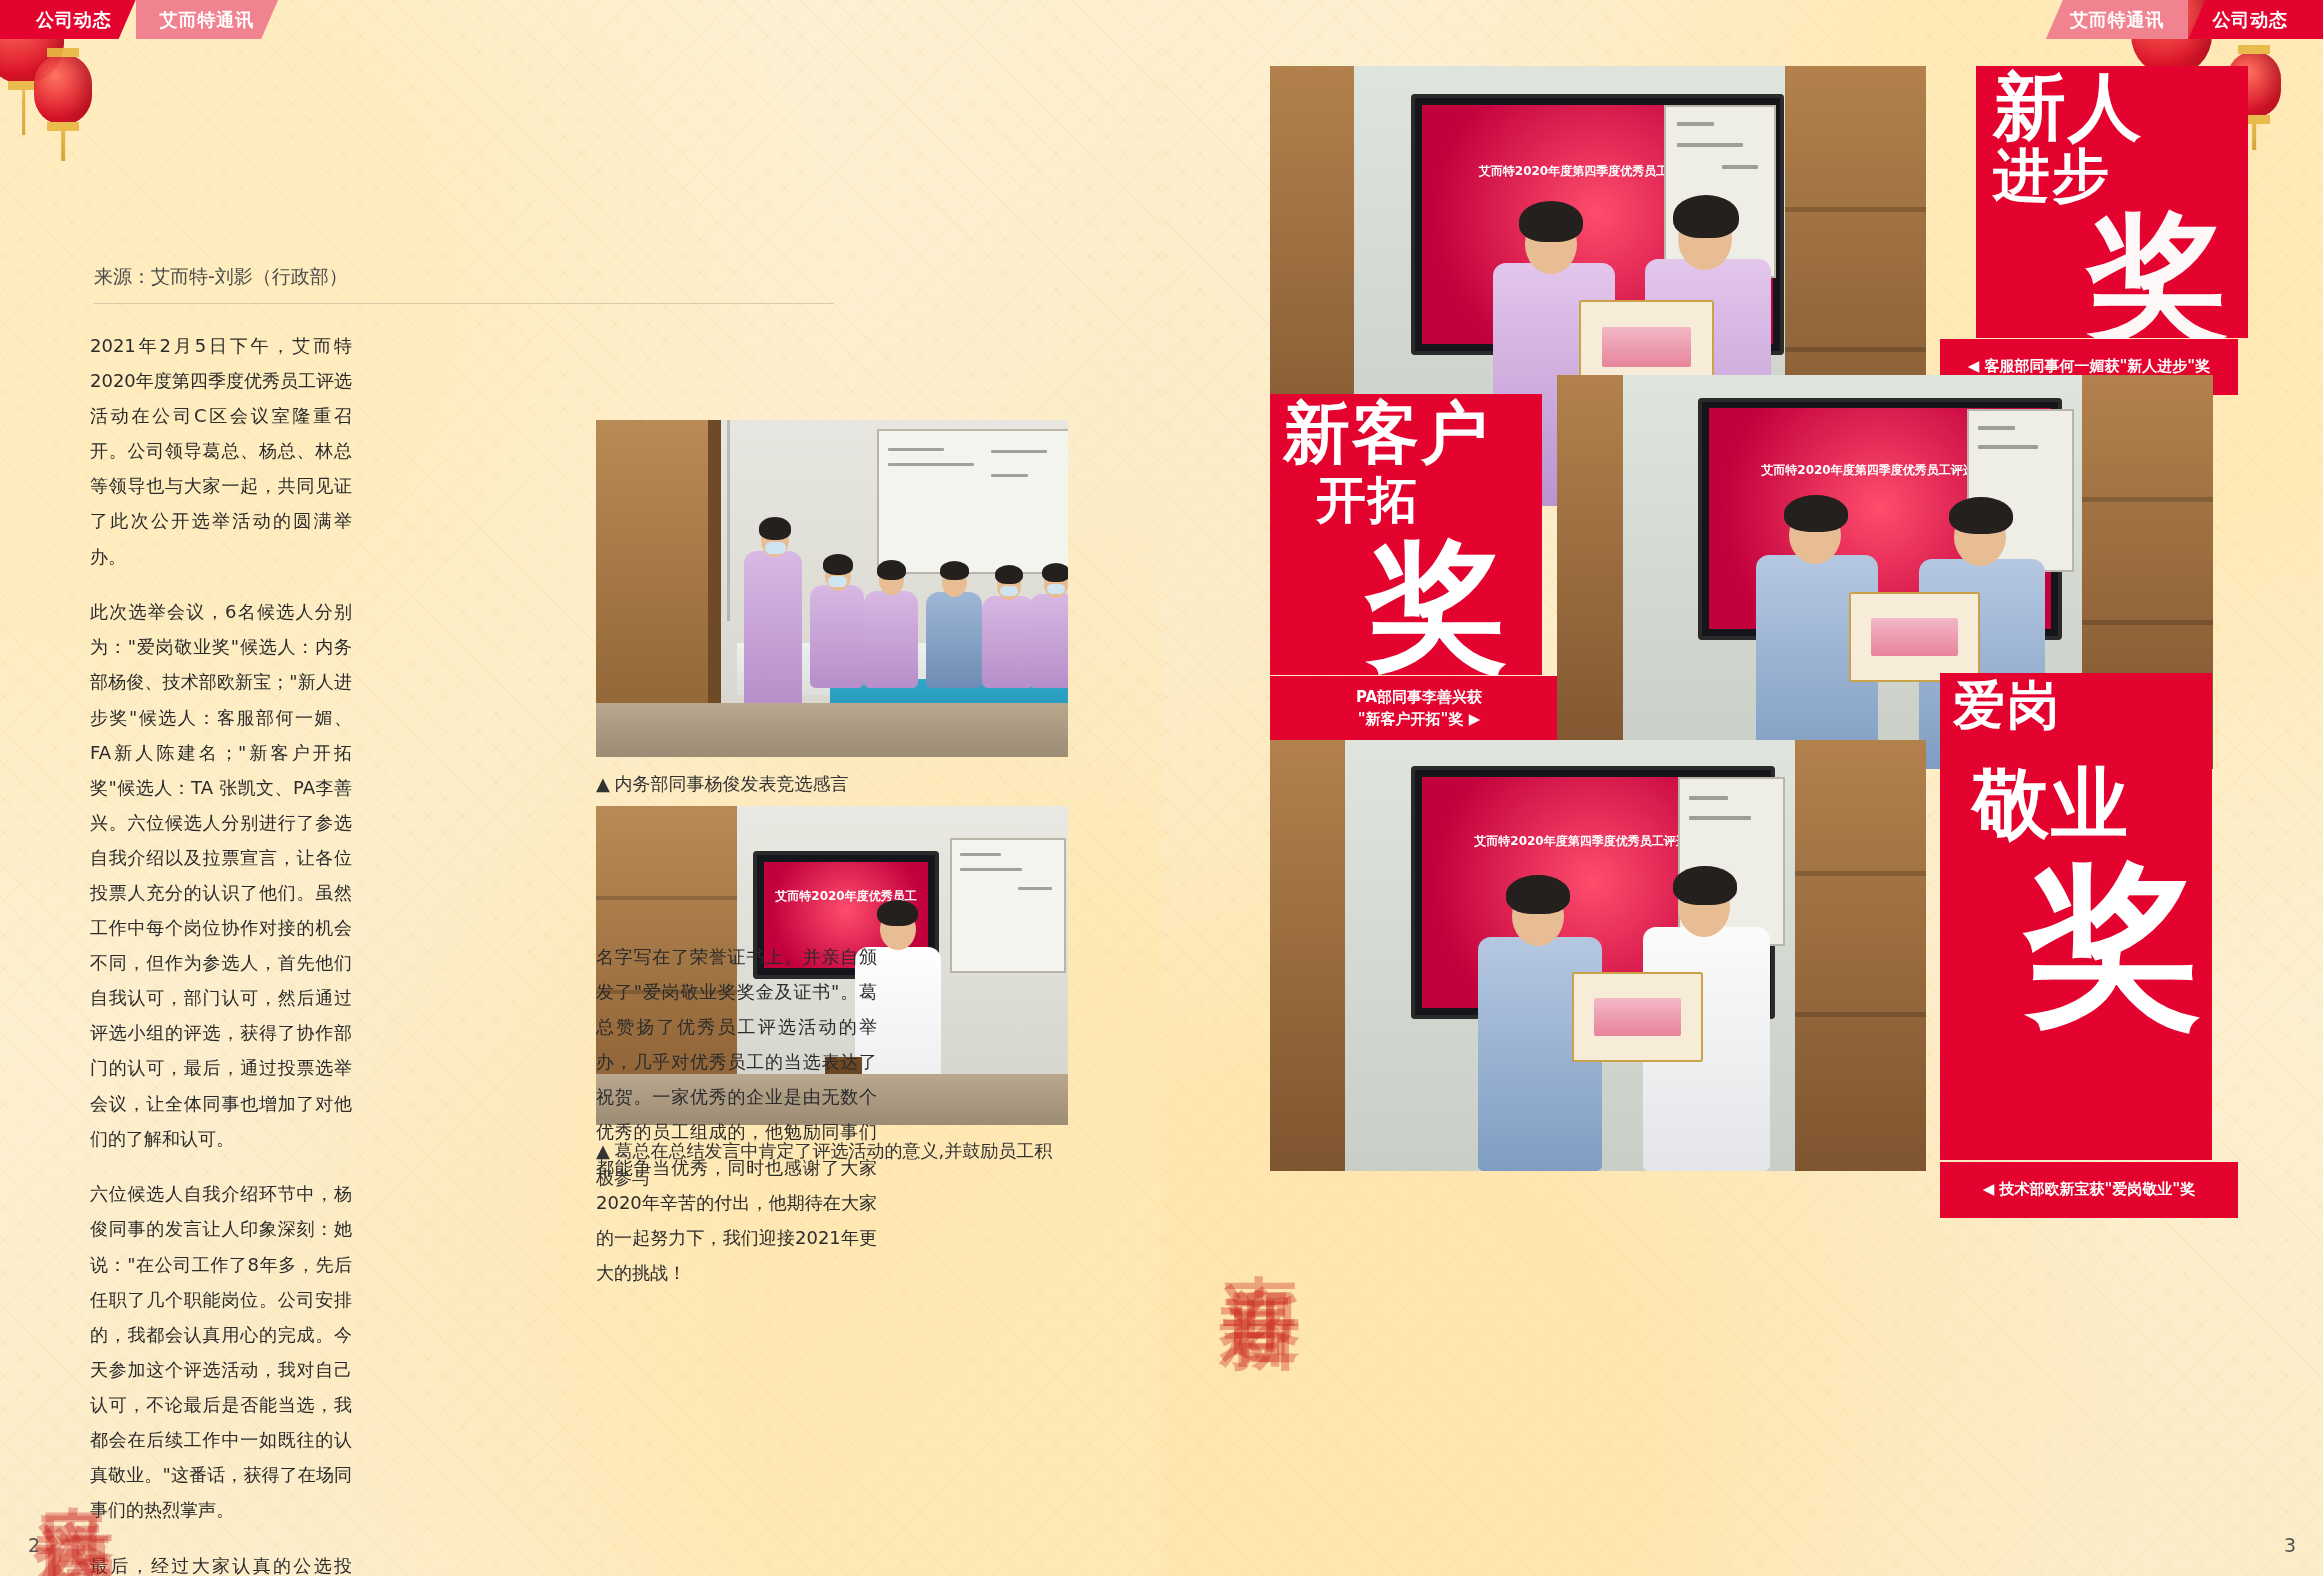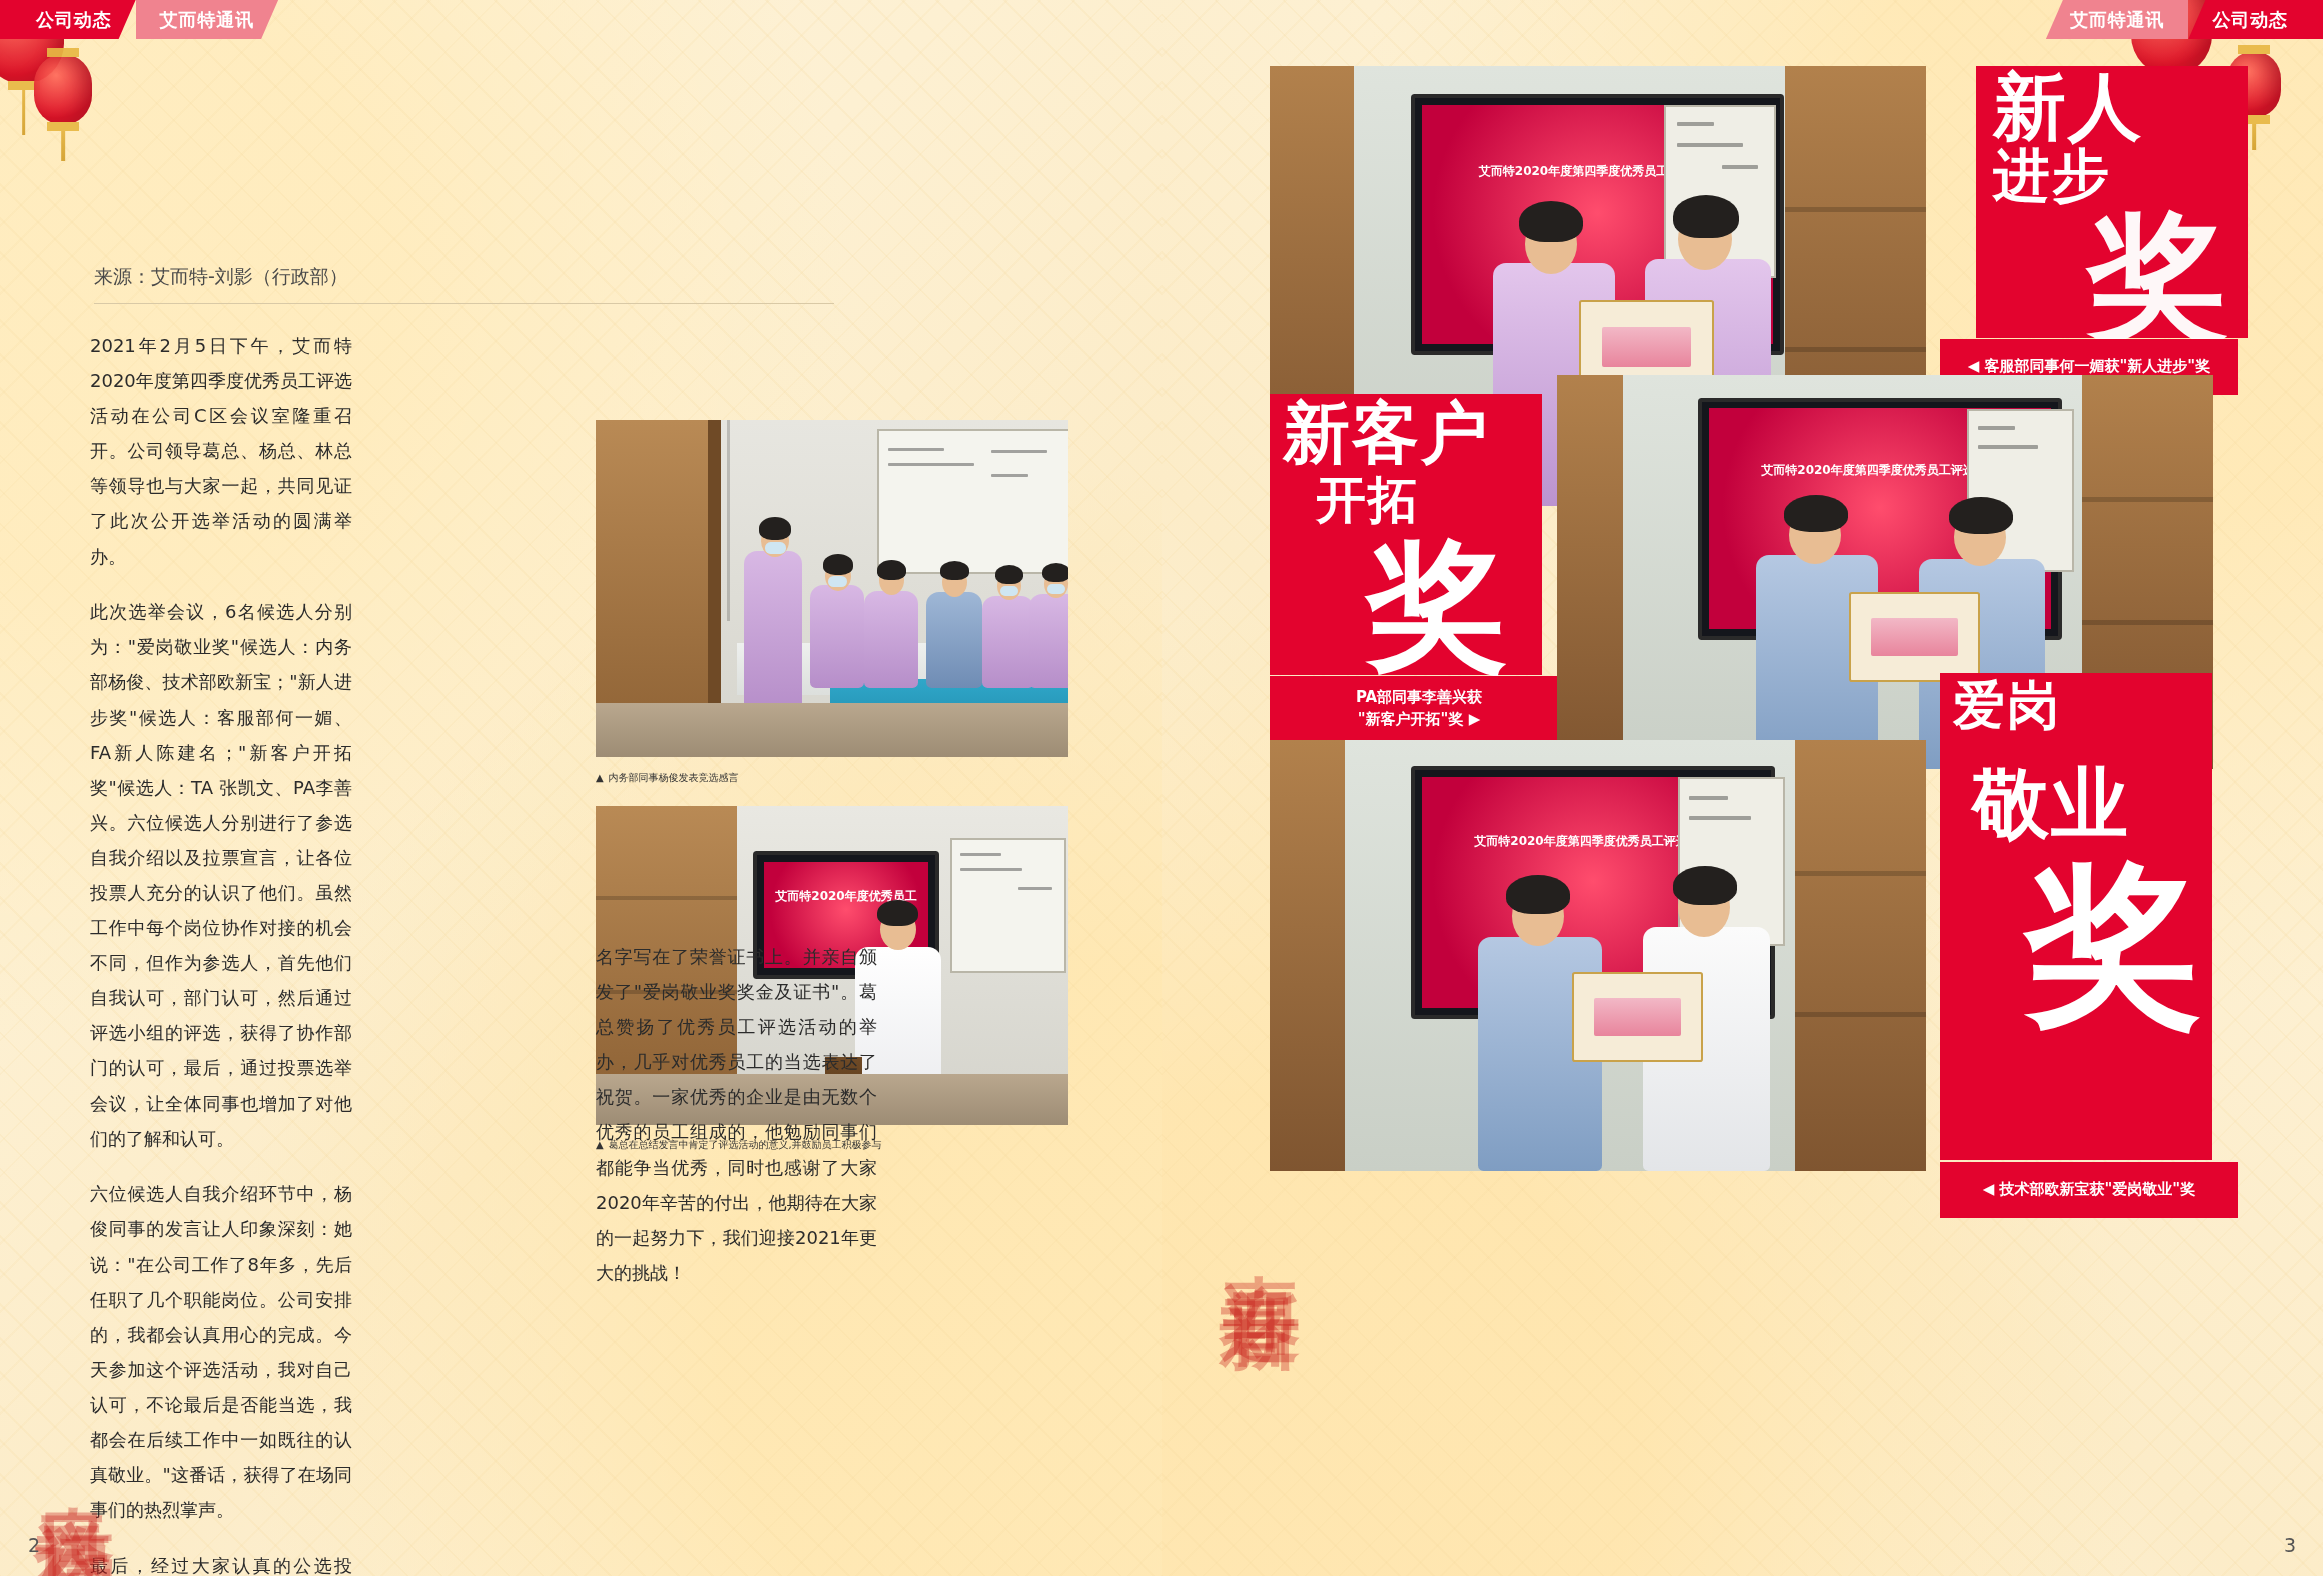--- a/index.html
+++ b/index.html
@@ -70,21 +70,21 @@
     font-size:19px;color:#4a4a4a;padding-bottom:13px;border-bottom:0.9px solid #d9c9a6;}
 
   
   .col{position:absolute;font-size:18px;line-height:1.95;color:#2b2b2b;text-align:justify;}
   .col p{margin:0 0 20.6px 0;}
   .col-1{left:90px;top:328px;width:262px;}
   .col-2{left:596px;top:939px;width:281px;}
 
   
   .photo{position:absolute;background:#cfcfcf;overflow:hidden;}
-  .cap{position:absolute;font-size:10px;color:#333;line-height:1.5;}
+  .cap{position:absolute;font-size:18px;color:#333;line-height:1.5;}
   .cap .tri{color:#333;margin-right:4.7px;}
 
   
   .rp{position:absolute;overflow:hidden;}
   .redbox{position:absolute;background:#e3032e;color:#fff;}
   .redbox .big{
     font-weight:bold;color:#fff;line-height:1.0;letter-spacing:1.9px;
   }
   .awardcap{position:absolute;background:#e3032e;color:#fff;font-size:15px;font-weight:bold;
     display:flex;align-items:center;justify-content:center;padding:7.5px 13px;line-height:1.45;text-align:center;}

